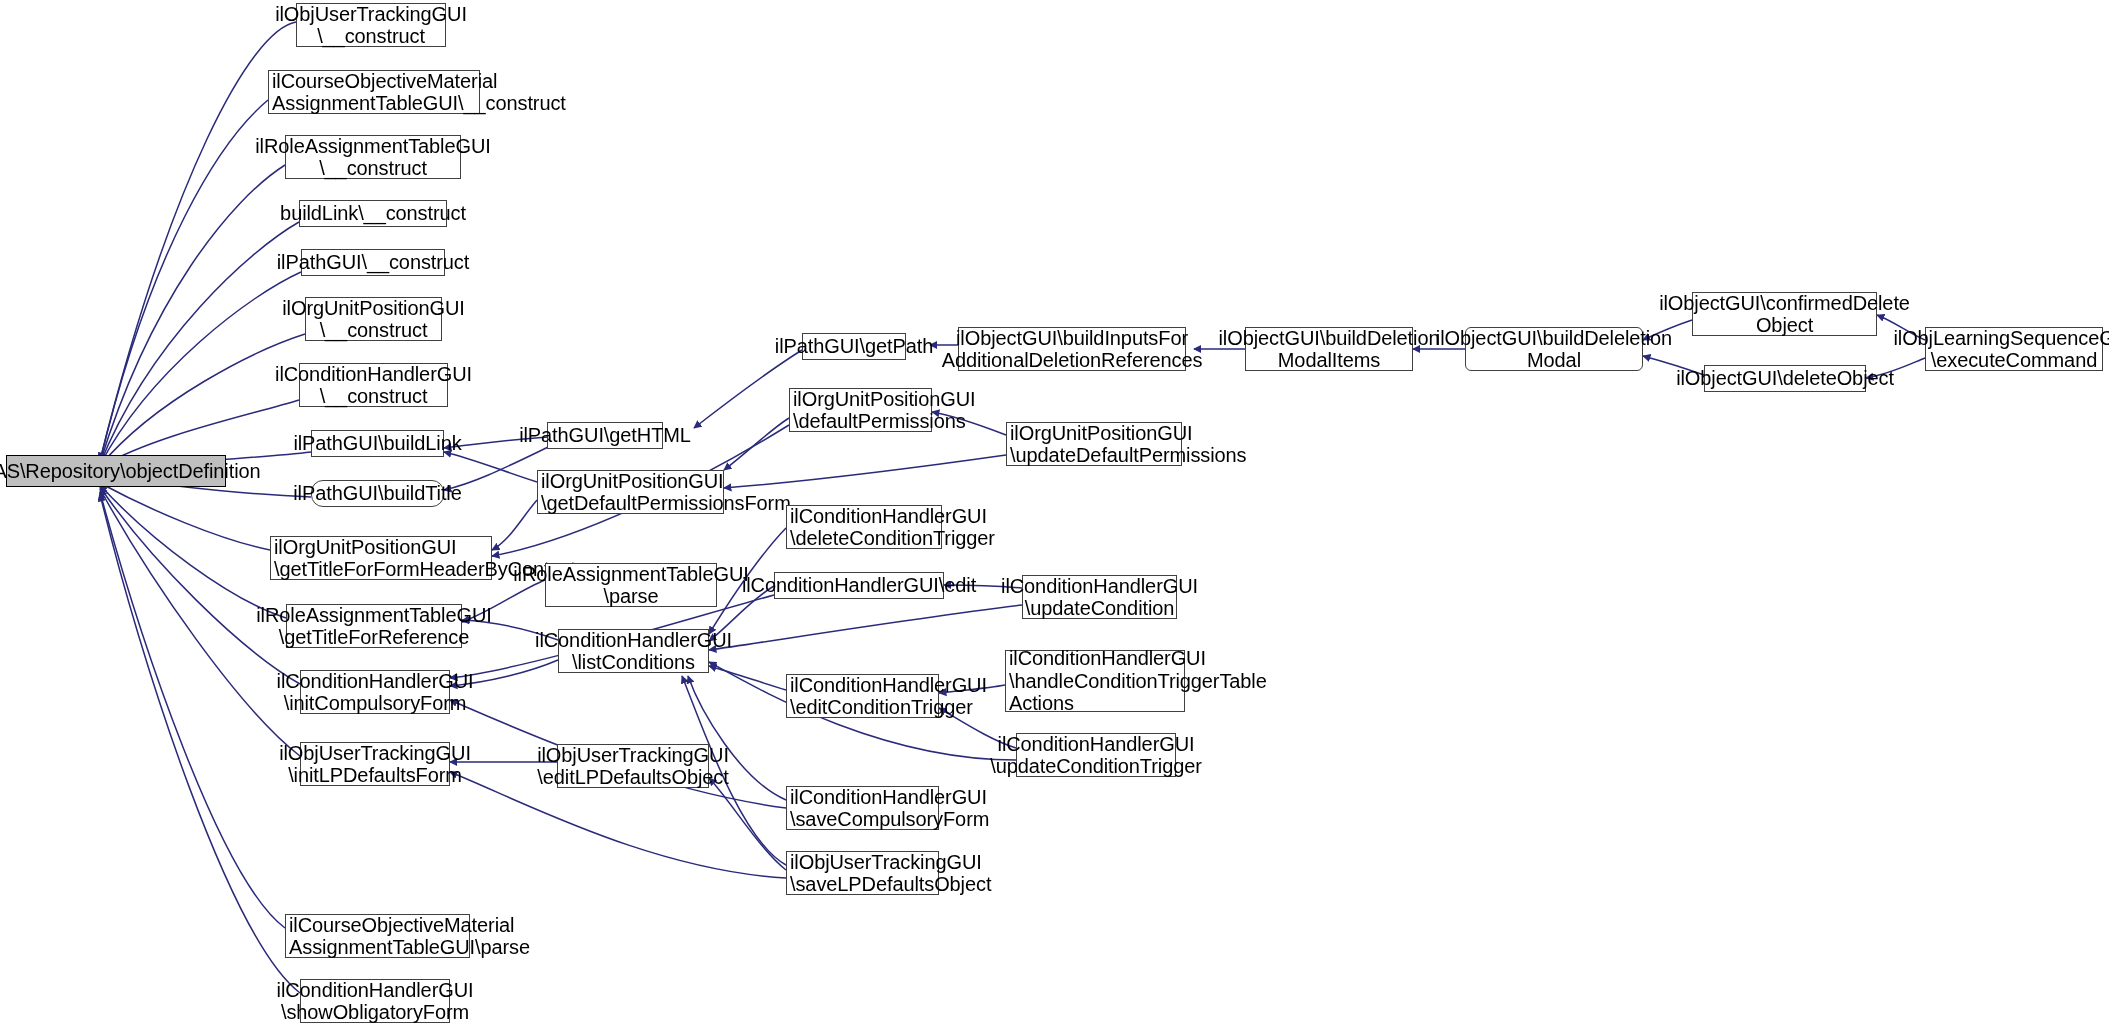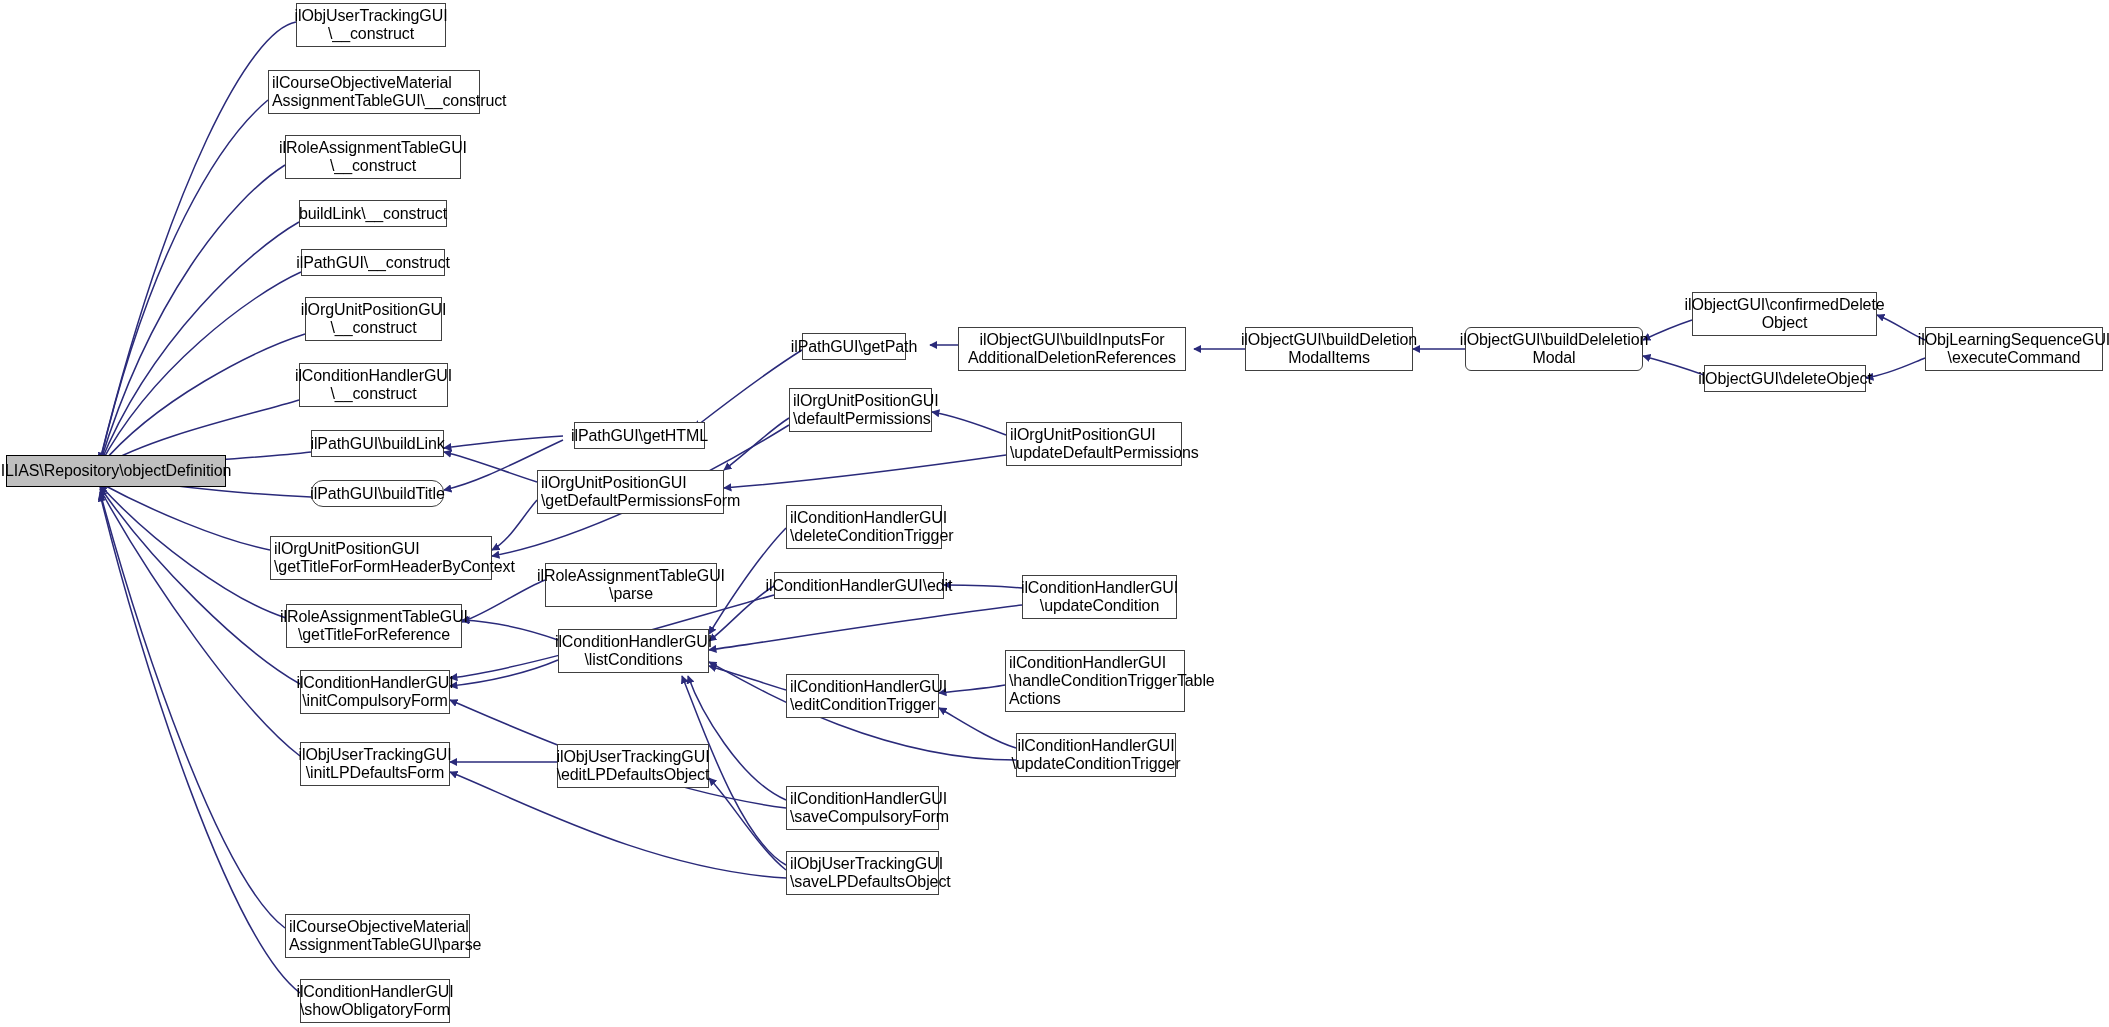--- a/index.html
+++ b/index.html
@@ -22,21 +22,21 @@
     width: 2109px;
     height: 1027px;
     pointer-events: none;
   }
   .graph-node {
     position: absolute;
     box-sizing: border-box;
     border: 1.6px solid #404040;
     background: #ffffff;
     color: #000000;
-    font-size: 16px;
+    font-size: 20px;
     line-height: 1.12;
     display: flex;
     align-items: center;
     justify-content: center;
     text-align: center;
     padding: 2px 5px;
     white-space: pre-line;
     letter-spacing: -0.1px;
   }
   .graph-node.root-node {
@@ -132,21 +132,21 @@
       <div class="graph-node" style="left: 286px; top: 604px; width: 176px; height: 44px;">ilRoleAssignmentTableGUI
 \getTitleForReference</div>
       <div class="graph-node" style="left: 300px; top: 670px; width: 150px; height: 44px;">ilConditionHandlerGUI
 \initCompulsoryForm</div>
       <div class="graph-node" style="left: 300px; top: 742px; width: 150px; height: 44px;">ilObjUserTrackingGUI
 \initLPDefaultsForm</div>
       <div class="graph-node align-left" style="left: 285px; top: 914px; width: 185px; height: 44px;">ilCourseObjectiveMaterial
 AssignmentTableGUI\parse</div>
       <div class="graph-node" style="left: 300px; top: 979px; width: 150px; height: 44px;">ilConditionHandlerGUI
 \showObligatoryForm</div>
-      <div class="graph-node" style="left: 574px; top: 422px; width: 131px; height: 27px;">ilPathGUI\getHTML</div>
+      <div class="graph-node" style="left: 547px; top: 422px; width: 116px; height: 27px;">ilPathGUI\getHTML</div>
       <div class="graph-node align-left" style="left: 537px; top: 470px; width: 187px; height: 44px;">ilOrgUnitPositionGUI
 \getDefaultPermissionsForm</div>
       <div class="graph-node" style="left: 545px; top: 563px; width: 172px; height: 44px;">ilRoleAssignmentTableGUI
 \parse</div>
       <div class="graph-node" style="left: 558px; top: 629px; width: 151px; height: 44px;">ilConditionHandlerGUI
 \listConditions</div>
       <div class="graph-node" style="left: 557px; top: 744px; width: 152px; height: 44px;">ilObjUserTrackingGUI
 \editLPDefaultsObject</div>
       <div class="graph-node" style="left: 802px; top: 333px; width: 104px; height: 27px;">ilPathGUI\getPath</div>
       <div class="graph-node align-left" style="left: 789px; top: 388px; width: 143px; height: 44px;">ilOrgUnitPositionGUI

